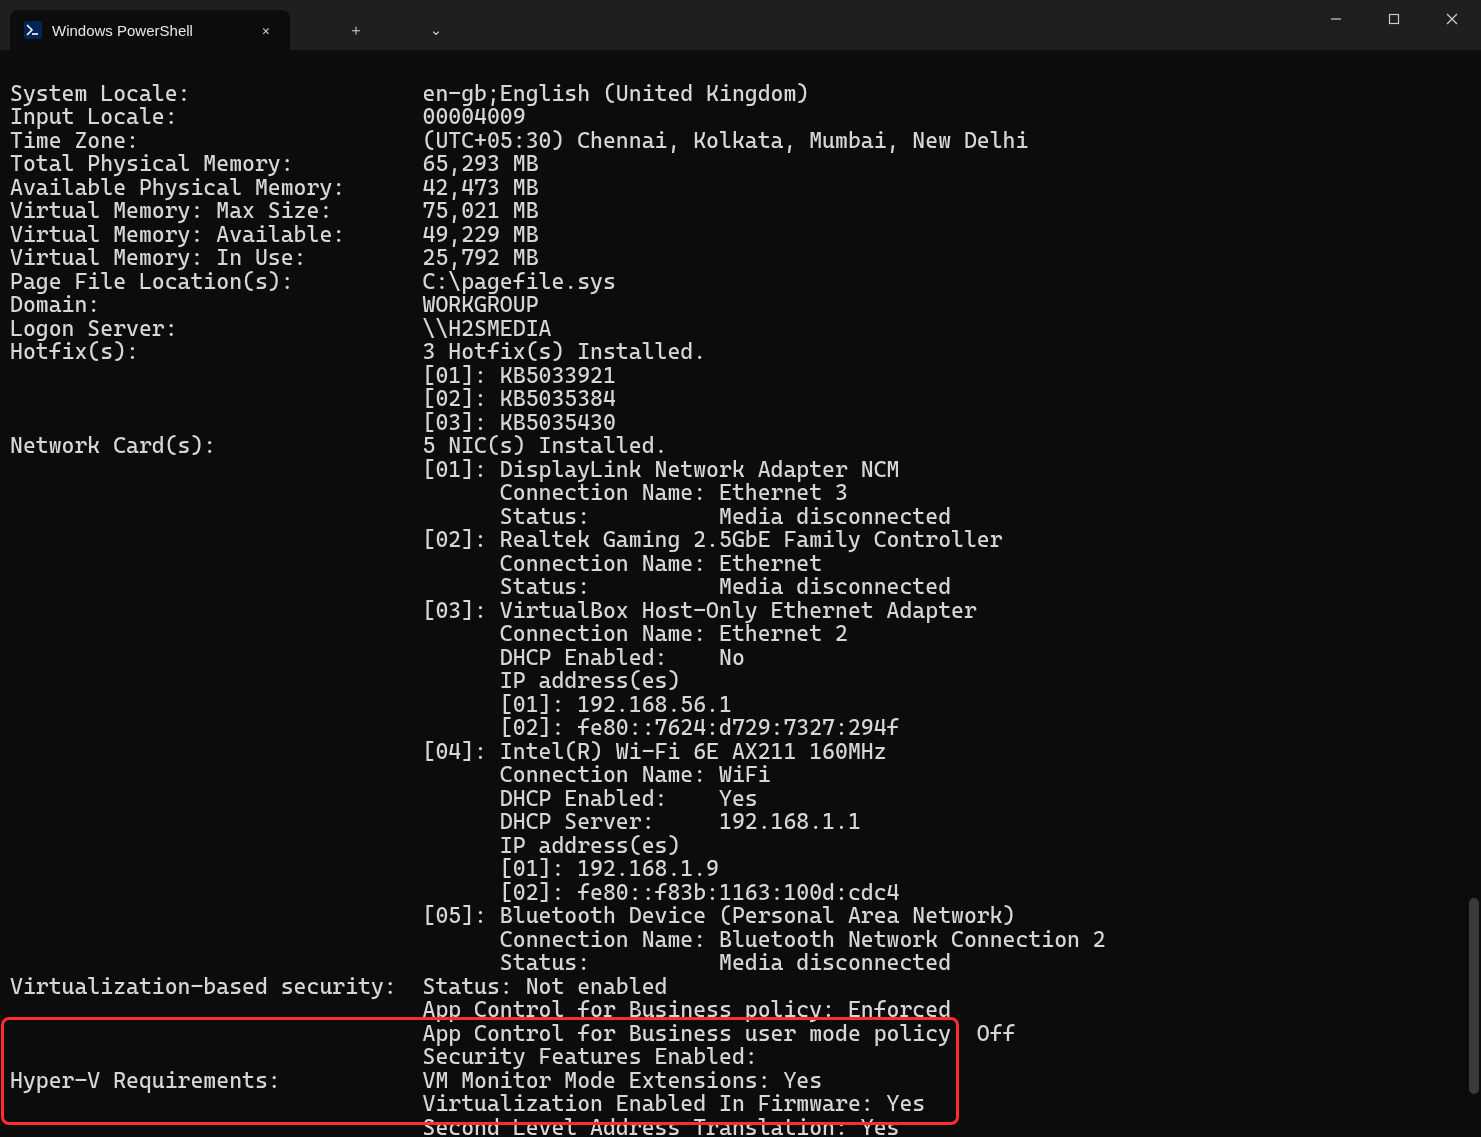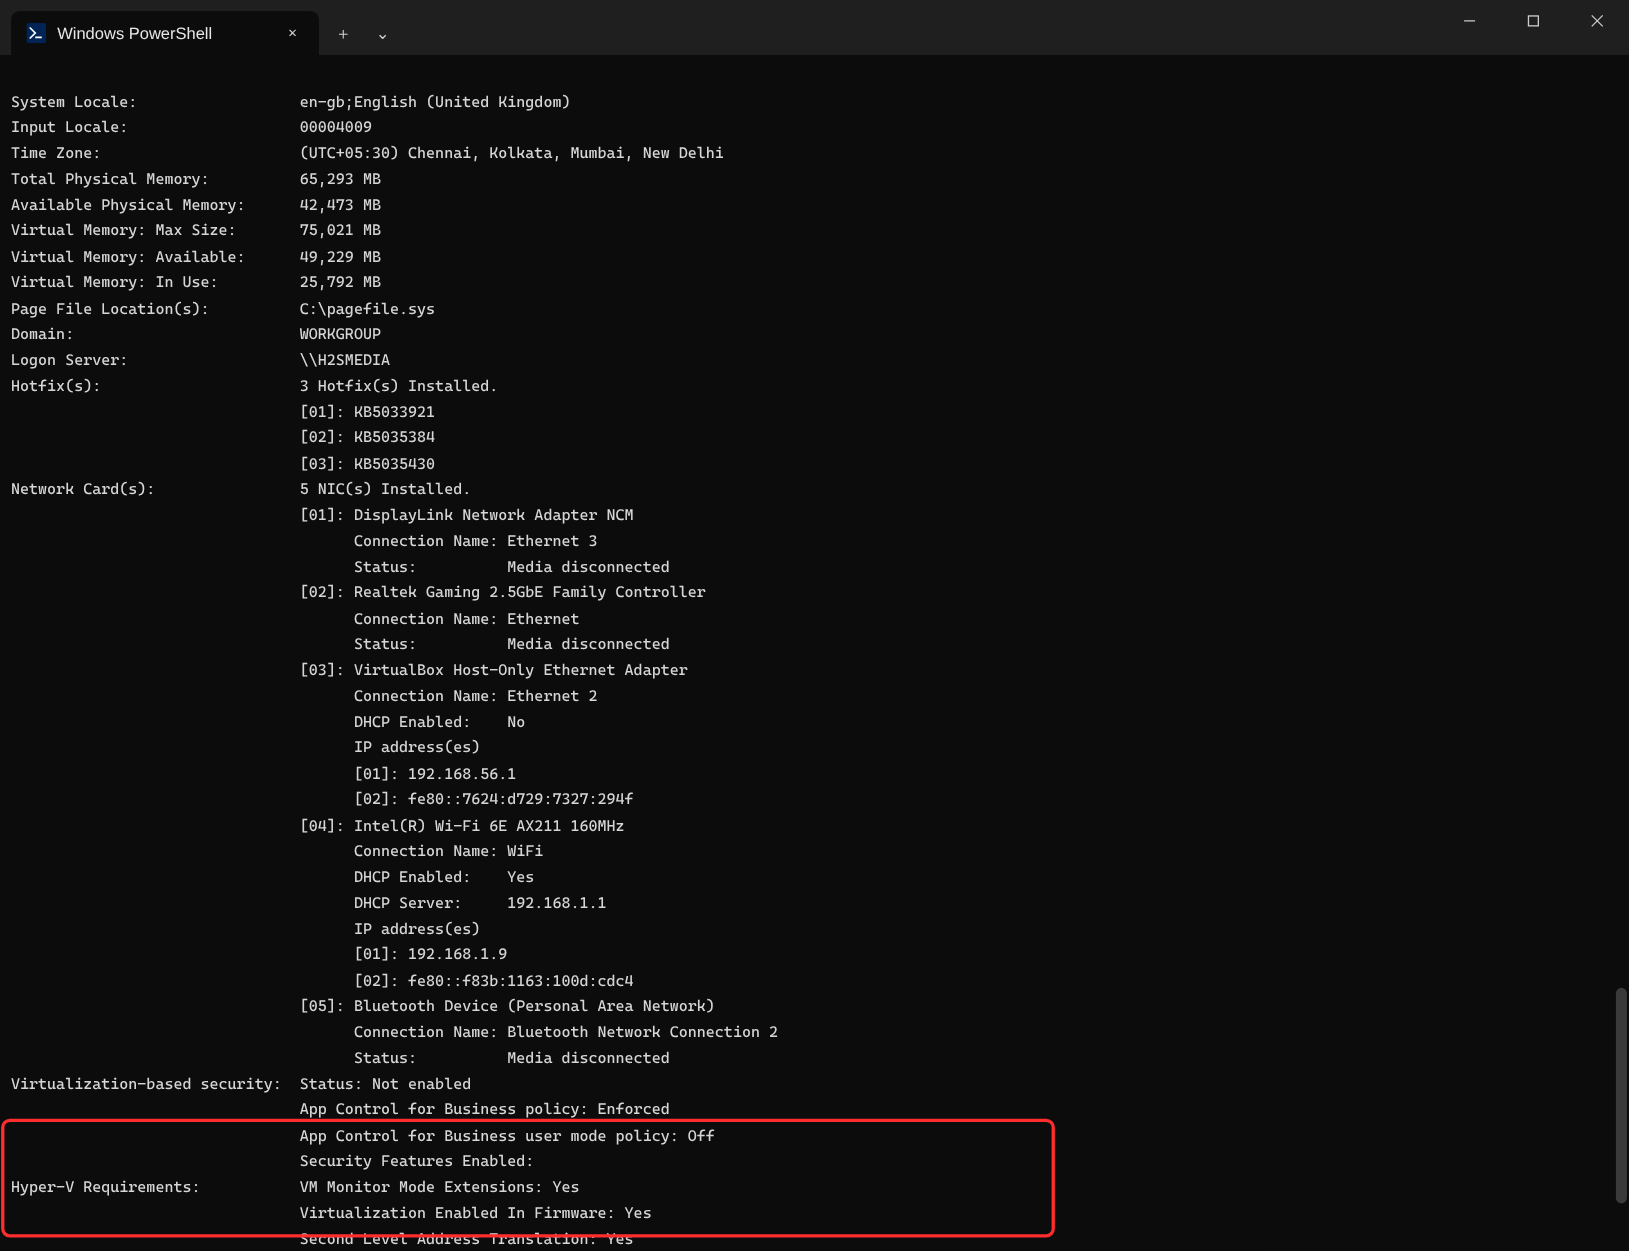--- a/index.html
+++ b/index.html
@@ -17,20 +17,21 @@
     display: flex;
     align-items: flex-start;
     justify-content: space-between;
     user-select: none;
   }
   .tabs-area {
     display: flex;
     align-items: center;
     height: 100%;
     padding-left: 10px;
+    gap: 44px;
   }
   .tab {
     display: flex;
     align-items: center;
     height: 40px;
     background: #0c0c0c;
     border-radius: 8px 8px 0 0;
     padding: 0 14px;
     margin-top: 10px;
     margin-right: 4px;
@@ -81,21 +82,21 @@
     width: 58px;
     height: 38px;
     display: inline-flex;
     align-items: center;
     justify-content: center;
     color: #cccccc;
   }
   .win-btn svg { width: 12px; height: 12px; }
   .terminal {
     padding: 8px 10px;
-    font-size: 14px;
+    font-size: 22px;
     line-height: 23.5px;
     white-space: pre;
     color: #d6d6d6;
     letter-spacing: 0px;
     position: relative;
     height: calc(100% - 50px);
   }
   .scrollbar {
     position: absolute;
     right: 2px;

